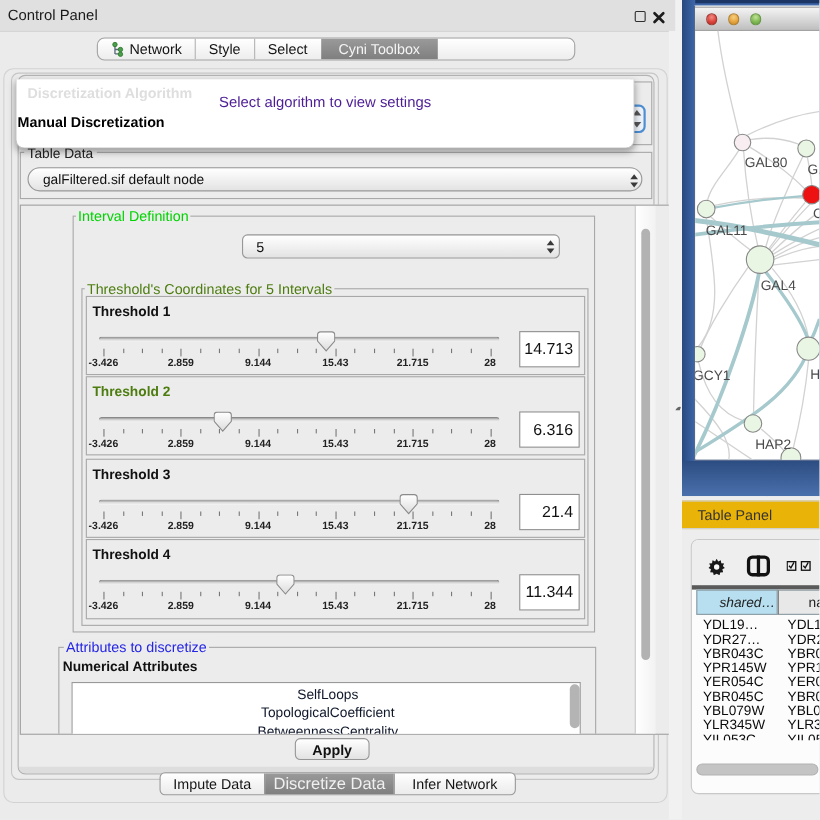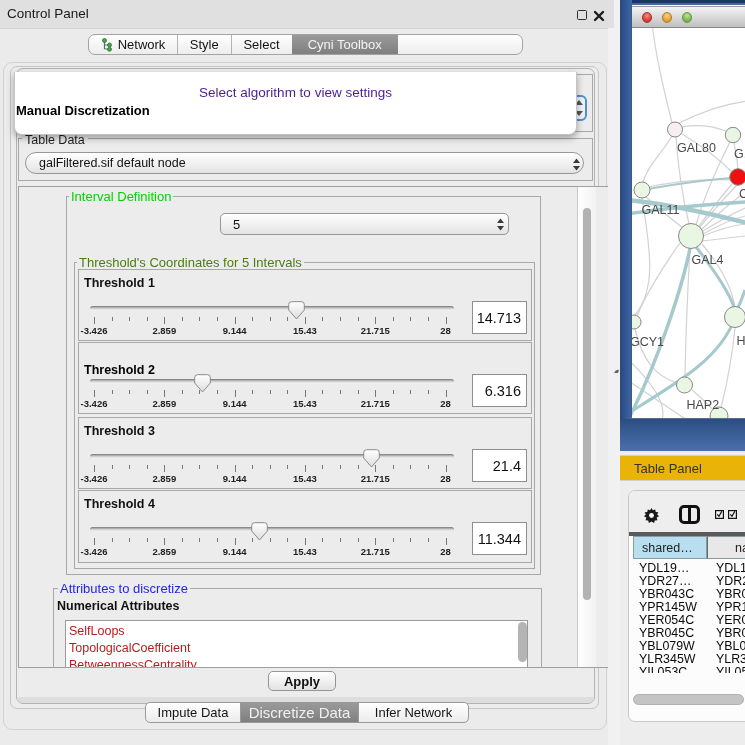--- a/index.html
+++ b/index.html
@@ -115,21 +115,21 @@
               <stop offset="1" stop-color="#dcdcdc"></stop>
             </linearGradient>
           </defs>
     <path d="M3.5 0.7 L13.5 0.7 Q16.3 0.7 16.3 3.5 L16.3 9 L8.5 18 L0.7 9 L0.7 3.5 Q0.7 0.7 3.5 0.7 Z" fill="url(#tg0)" stroke="#8a8a8a" stroke-width="1"></path>
   </svg>
         <div class="abs" style="left:393px;top:31px;width:55px;height:33px;border:1px solid #8e8e8e;background:#fff;box-sizing:border-box;display:flex;align-items:center;justify-content:flex-end;">
           <span style="font-size:14.5px;color:#111;margin-right:5px;">14.713</span>
         </div>
       </div>
       <div class="abs" style="left:59px;top:155px;width:454px;height:72px;border:1px solid #a8a8a8;box-sizing:border-box;background:#ececec;">
-        <div class="abs" style="left:5px;top:20px;font-size:12.5px;font-weight:bold;color:#000000;">Threshold 2</div>
+        <div class="abs" style="left:5px;top:6px;font-size:12.5px;font-weight:bold;color:#4d7c0f;">Threshold 2</div>
         <div class="abs" style="left:11px;top:36px;width:364px;height:5px;border-radius:2.5px;background:linear-gradient(#9e9e9e,#dcdcdc 45%,#f5f5f5);border-top:1px solid #8a8a8a;box-sizing:border-box;"></div>
         <div class="abs" style="left:15px;top:47px;width:1px;height:7px;background:#777;"></div>
         <div class="abs" style="left:32.575px;top:47px;width:1px;height:4px;background:#777;"></div>
         <div class="abs" style="left:50.15px;top:47px;width:1px;height:4px;background:#777;"></div>
         <div class="abs" style="left:67.725px;top:47px;width:1px;height:4px;background:#777;"></div>
         <div class="abs" style="left:85.3px;top:47px;width:1px;height:7px;background:#777;"></div>
         <div class="abs" style="left:102.875px;top:47px;width:1px;height:4px;background:#777;"></div>
         <div class="abs" style="left:120.44999999999999px;top:47px;width:1px;height:4px;background:#777;"></div>
         <div class="abs" style="left:138.02499999999998px;top:47px;width:1px;height:4px;background:#777;"></div>
         <div class="abs" style="left:155.6px;top:47px;width:1px;height:7px;background:#777;"></div>
@@ -249,34 +249,35 @@
         <div class="abs" style="left:393px;top:31px;width:55px;height:33px;border:1px solid #8e8e8e;background:#fff;box-sizing:border-box;display:flex;align-items:center;justify-content:flex-end;">
           <span style="font-size:14.5px;color:#111;margin-right:5px;">11.344</span>
         </div>
       </div>
     </div>
 
   <div class="abs" style="left:34px;top:401px;width:489px;height:100px;border:1px solid #a8a8a8;box-sizing:border-box;"></div>
   <div class="abs" style="left:39px;top:394px;font-size:13px;color:#2525e6;background:#ececec;padding:0 2px;">Attributes to discretize</div>
   <div class="abs" style="left:38px;top:412px;font-size:12.5px;font-weight:bold;color:#111;">Numerical Attributes</div>
   <div class="abs" style="left:46px;top:432.5px;width:463px;height:60px;border:1px solid #999;background:#ffffff;box-sizing:border-box;">
-    <div style="font-size:12.5px;color:#b91c1c;margin-left:3px;line-height:17px;margin-top:2px;">SelfLoops<br>TopologicalCoefficient<br>BetweennessCentrality</div>
+    <div style="font-size:12.5px;color:#0f172a;margin-left:3px;line-height:17px;margin-top:2px;text-align:center;">SelfLoops<br>TopologicalCoefficient<br>BetweennessCentrality</div>
     <div class="abs" style="left:452px;top:1px;width:9px;height:40px;background:#b4b4b4;border-radius:4.5px;"></div>
   </div>
 </div>
 
 <div class="abs" style="left:268px;top:671px;width:68px;height:20px;border:1px solid #969696;border-radius:5px;background:linear-gradient(#ffffff,#e2e2e2);box-sizing:border-box;display:flex;align-items:center;justify-content:center;font-size:13px;font-weight:600;color:#111;">Apply</div>
 
 <div class="abs" style="left:145px;top:702px;width:324px;height:21px;border:1px solid #9a9a9a;border-radius:5px;background:linear-gradient(#ffffff,#ebebeb);box-sizing:border-box;overflow:hidden;display:flex;">
   <div style="width:95px;display:flex;align-items:center;justify-content:center;font-size:13px;color:#141414;border-right:1px solid #9a9a9a;box-sizing:border-box;">Impute Data</div>
   <div style="width:117px;display:flex;align-items:center;justify-content:center;font-size:15px;color:#f0f0f0;background:linear-gradient(#9a9a9a,#7f7f7f);box-sizing:border-box;">Discretize Data</div>
   <div style="flex:1;display:flex;align-items:center;justify-content:center;font-size:13px;color:#141414;border-left:1px solid #9a9a9a;box-sizing:border-box;">Infer Network</div>
 </div>
 
 <div class="abs" style="left:14px;top:72px;width:563px;height:63px;background:#ffffff;border:1px solid #c4c4c4;border-top:none;border-radius:0 0 8px 8px;box-shadow:0 3px 7px rgba(0,0,0,0.35);box-sizing:border-box;z-index:50;">
+  <div class="abs" style="left:10px;top:5px;font-size:13px;font-weight:bold;color:#dedede;">Discretization Algorithm</div>
   <div class="abs" style="left:0;top:13px;width:100%;text-align:center;font-size:13.5px;color:#4c1d95;">Select algorithm to view settings</div>
   <div class="abs" style="left:1px;top:31px;font-size:13px;font-weight:bold;color:#000;">Manual Discretization</div>
 </div>
 
 <div class="abs" style="left:608px;top:28px;width:12px;height:717px;background:#f1f1f1;"></div>
 <div class="abs" style="left:614px;top:0;width:6px;height:28px;background:#f1f1f1;"></div>
 <svg class="abs" style="left:613px;top:368px;" width="8" height="8" viewBox="0 0 8 8">
   <path d="M1 5 Q3 1 6 2 L5 5 Z" fill="#666"></path>
 </svg>
 
@@ -372,21 +373,21 @@
 <div class="abs" style="left:678.5px;top:505px;width:21px;height:18.5px;border:3px solid #111;border-radius:5px;box-sizing:border-box;"></div>
 <div class="abs" style="left:687.5px;top:505px;width:3px;height:18.5px;background:#111;"></div>
 <svg class="abs" style="left:715px;top:509.5px;" width="23" height="9" viewBox="0 0 23 9">
   <rect x="0.6" y="0.6" width="7.8" height="7.8" fill="none" stroke="#111" stroke-width="1.2"></rect>
   <path d="M2.3 4.3 L4 6.3 L6.8 1.2" stroke="#111" stroke-width="1.2" fill="none"></path>
   <rect x="13.6" y="0.6" width="7.8" height="7.8" fill="none" stroke="#111" stroke-width="1.2"></rect>
   <path d="M15.3 4.3 L17 6.3 L19.8 1.2" stroke="#111" stroke-width="1.2" fill="none"></path>
 </svg>
 
 <div class="abs" style="left:633px;top:536px;width:74px;height:23px;background:#b7dff0;border:1px solid #8a9aa2;box-sizing:border-box;display:flex;align-items:center;font-size:12.5px;color:#222;">
-    <span style="margin-left:8px;">shared…</span>
+    <span style="margin-left:20px;font-style:italic;">shared…</span>
   </div>
 <div class="abs" style="left:707px;top:536px;width:38px;height:23px;background:#e8e8e8;border-top:1px solid #8a9aa2;border-bottom:1px solid #8a9aa2;border-left:1px solid #6a6a6a;box-sizing:border-box;display:flex;align-items:center;font-size:12.5px;color:#222;">
     <span style="margin-left:27px;">na</span>
   </div>
 
 <div class="abs" id="rows" style="left:633px;top:559px;width:112px;height:113.5px;overflow:hidden;font-size:12.4px;color:#0a0a0a;">
     <div style="position:absolute;left:6px;top:2px;">YDL19…</div>
     <div style="position:absolute;left:83px;top:2px;">YDL19</div>
     <div style="position:absolute;left:6px;top:15.05px;">YDR27…</div>
     <div style="position:absolute;left:83px;top:15.05px;">YDR27</div>

